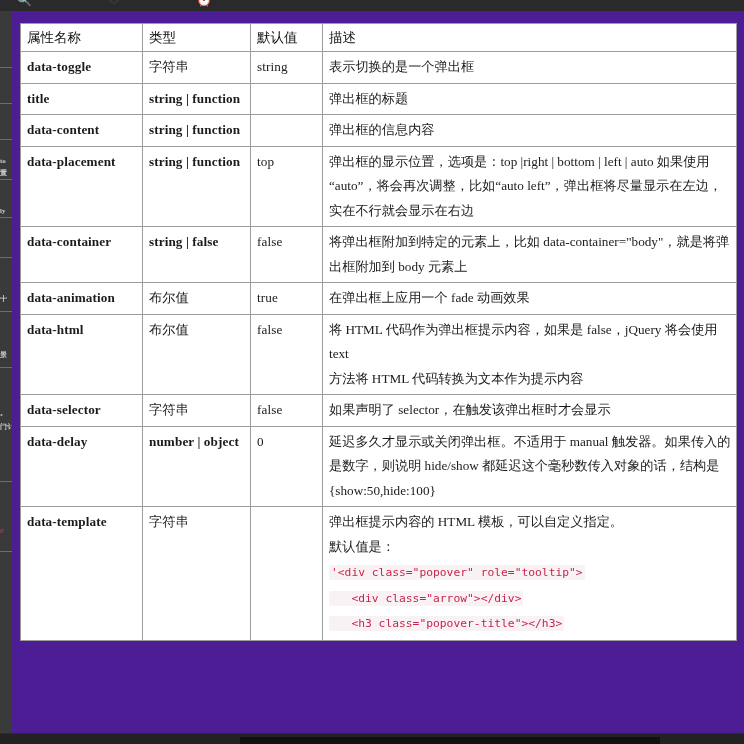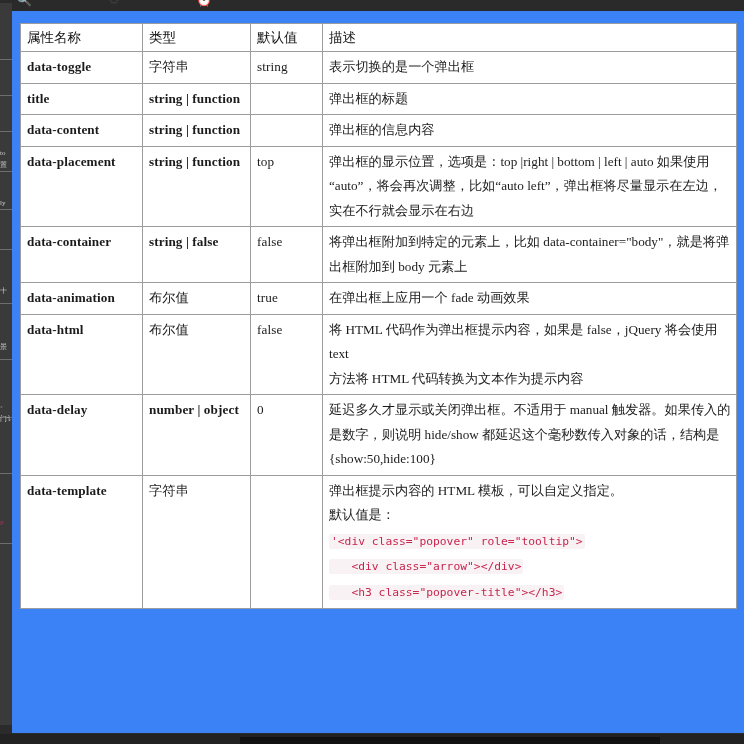--- a/index.html
+++ b/index.html
@@ -47,24 +47,25 @@
   .bottom-band .tab {
     position: absolute;
     left: 240px; top: 3px;
     width: 420px; height: 7px;
     background: #111111;
   }
 
   
   .left-sliver {
     position: absolute;
-    left: 0; top: 3px;
+    left: 0; top: 11px;
     width: 12px; height: 722px;
     background: #3a3a3a;
     overflow: hidden;
+    font-weight: bold;
   }
   .left-sliver .frag {
     position: absolute;
     left: 0;
     width: 12px;
     color: #cfcfcf;
     font-size: 7px;
     line-height: 8px;
     font-family: "Liberation Serif", serif;
     white-space: nowrap;
@@ -74,21 +75,21 @@
     position: absolute;
     left: 0; width: 12px; height: 1px;
     background: #6d6d6d;
   }
 
   
   #sheet {
     position: absolute;
     left: 12px; top: 11px;
     width: 732px; height: 722px;
-    background: #3b82f6;
+    background: #4c1d95;
     overflow: hidden;
   }
 
   
   table.spec {
     position: absolute;
     left: 8px; top: 12px;
     width: 716px;
     border-collapse: collapse;
     table-layout: fixed;
@@ -279,20 +280,28 @@
         <tr>
           <td class="attr">data-html</td>
           <td class="type-cjk">布尔值</td>
           <td class="dflt">false</td>
           <td class="desc">
             <div>将 HTML 代码作为弹出框提示内容，如果是 false，jQuery 将会使用 text</div>
             <div>方法将 HTML 代码转换为文本作为提示内容</div>
           </td>
         </tr>
 
+        <tr>
+          <td class="attr">data-selector</td>
+          <td class="type-cjk">字符串</td>
+          <td class="dflt">false</td>
+          <td class="desc">
+            <div>如果声明了 selector，在触发该弹出框时才会显示</div>
+          </td>
+        </tr>
 
 
         <tr>
           <td class="attr">data-delay</td>
           <td class="type">number | object</td>
           <td class="dflt">0</td>
           <td class="desc">
             <div>延迟多久才显示或关闭弹出框。不适用于 manual 触发器。如果传入的</div>
             <div>是数字，则说明 hide/show 都延迟这个毫秒数传入对象的话，结构是</div>
             <div>{show:50,hide:100}</div>

